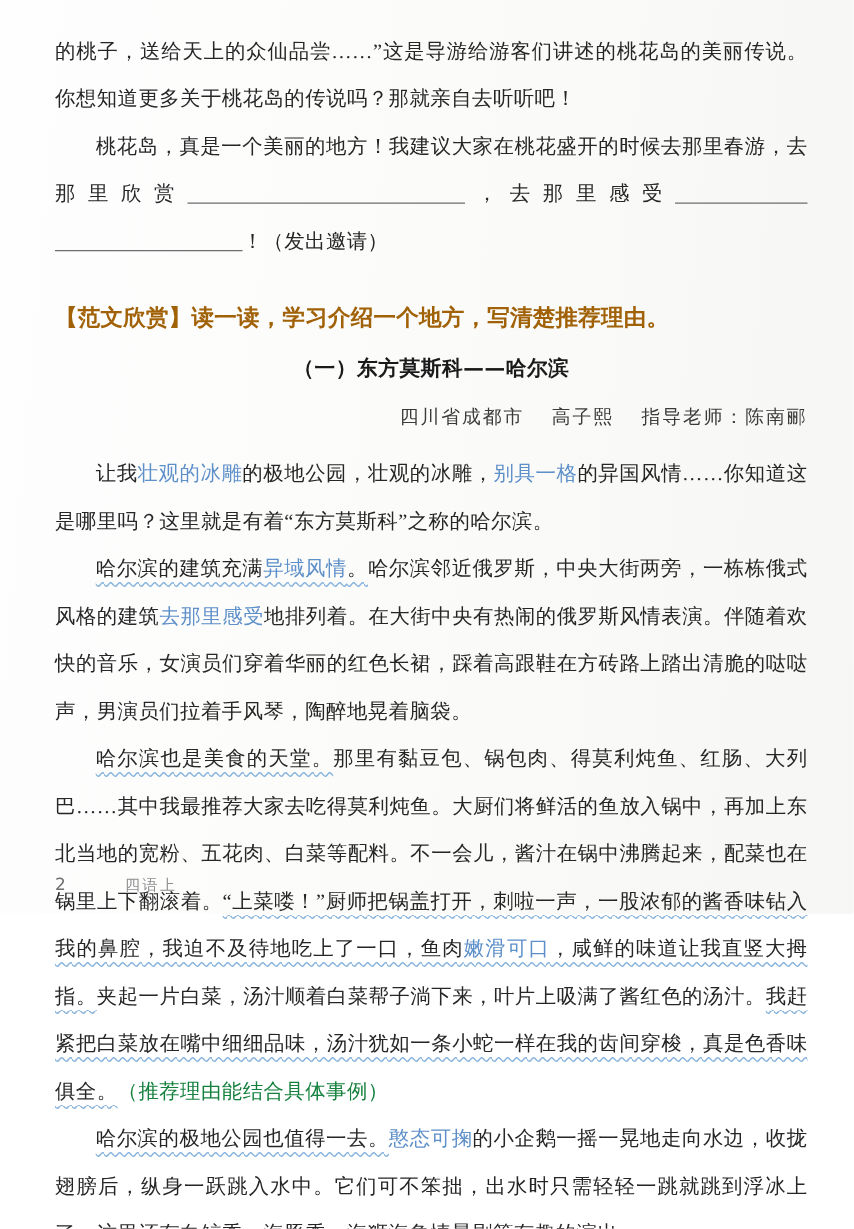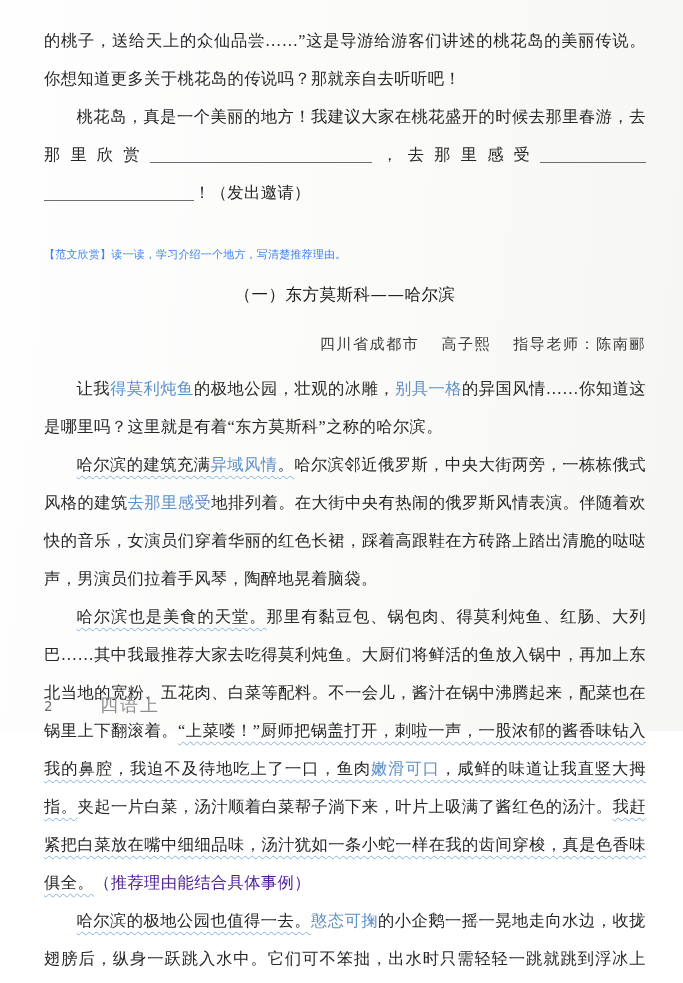--- a/index.html
+++ b/index.html
@@ -54,21 +54,21 @@
 
   .seg { display: inline; }
 
   
   .kw {
     color: #5d8fc9;
   }
 
   
   .annot {
-    color: #4c1d95;
+    color: #15803d;
   }
 
   
   .wavy {
     text-decoration: underline;
     text-decoration-style: wavy;
     text-decoration-color: #86b3dd;
     text-decoration-thickness: 1px;
     text-underline-offset: 5px;
   }
@@ -80,36 +80,36 @@
     height: 18px;
     vertical-align: -3px;
   }
   .blank-lg { width: 222px; }
   .blank-md { width: 106px; }
   .blank-sm { width: 150px; }
 
   
   .section-head {
     font-family: "DejaVu Sans", "Liberation Sans", sans-serif;
-    font-size: 11px;
-    font-weight: 400;
+    font-size: 18px;
+    font-weight: 700;
     letter-spacing: 0.2px;
     line-height: 34px;
-    color: #3b82f6;
+    color: #a16207;
     margin: 14px 0 6px 0;
   }
 
   .essay-title {
     font-family: "DejaVu Sans", "Liberation Sans", sans-serif;
     font-size: 16.5px;
-    font-weight: 400;
+    font-weight: 700;
     text-align: center;
     line-height: 34px;
     color: #1a1a1a;
-    margin: 6px 0 16px 0;
+    margin: 6px 0 6px 0;
     letter-spacing: 0.5px;
   }
 
   .byline {
     text-align: right;
     font-size: 15px;
     line-height: 32px;
     color: #3a3a3a;
     letter-spacing: 1.6px;
     margin: 0 0 4px 0;
@@ -127,21 +127,21 @@
     color: #8a8a8a;
     font-size: 13px;
   }
   .footer .pageno {
     font-family: "DejaVu Sans", "Liberation Sans", sans-serif;
     font-size: 13.5px;
     color: #6f6f6f;
     width: 56px;
   }
   .footer .book {
-    font-size: 18px;
+    font-size: 12px;
     letter-spacing: 2px;
     color: #8d8d8d;
   }
 
   .spacer-sm { height: 6px; }
   .spacer-md { height: 12px; }
 </style>
 </head>
 <body>
 
@@ -168,21 +168,21 @@
       <span>（一）东方莫斯科——哈尔滨</span>
     </div>
 
     <div class="byline">
       <span>四川省成都市</span><span class="gap"></span><span>高子熙</span><span class="gap"></span><span>指导老师：</span><span>陈南郦</span>
     </div>
 
     <div class="spacer-sm"></div>
 
     <div id="essay-body">
-        <p class="para indent"><span class="seg">让我</span><span class="seg kw">得莫利炖鱼</span><span class="seg">的极地公园，壮观的冰雕，</span><span class="seg kw">别具一格</span><span class="seg">的异国风情……你知道这是哪里吗？这里就是有着“东方莫斯科”之称的哈尔滨。</span></p>
+        <p class="para indent"><span class="seg">让我</span><span class="seg kw">壮观的冰雕</span><span class="seg">的极地公园，壮观的冰雕，</span><span class="seg kw">别具一格</span><span class="seg">的异国风情……你知道这是哪里吗？这里就是有着“东方莫斯科”之称的哈尔滨。</span></p>
         <p class="para indent"><span class="seg wavy">哈尔滨的建筑充满</span><span class="seg kw wavy">异域风情</span><span class="seg wavy">。</span><span class="seg">哈尔滨邻近俄罗斯，中央大街两旁，一栋栋俄式风格的建筑</span><span class="seg kw">去那里感受</span><span class="seg">地排列着。在大街中央有热闹的俄罗斯风情表演。伴随着欢快的音乐，女演员们穿着华丽的红色长裙，踩着高跟鞋在方砖路上踏出清脆的哒哒声，男演员们拉着手风琴，陶醉地晃着脑袋。</span></p>
         <p class="para indent"><span class="seg wavy">哈尔滨也是美食的天堂。</span><span class="seg">那里有黏豆包、锅包肉、得莫利炖鱼、红肠、大列巴……其中我最推荐大家去吃得莫利炖鱼。大厨们将鲜活的鱼放入锅中，再加上东北当地的宽粉、五花肉、白菜等配料。不一会儿，酱汁在锅中沸腾起来，配菜也在锅里上下翻滚着。</span><span class="seg wavy">“上菜喽！”厨师把锅盖打开，刺啦一声，一股浓郁的酱香味钻入我的鼻腔，我迫不及待地吃上了一口，鱼肉</span><span class="seg kw wavy">嫩滑可口</span><span class="seg wavy">，咸鲜的味道让我直竖大拇指。</span><span class="seg">夹起一片白菜，汤汁顺着白菜帮子淌下来，叶片上吸满了酱红色的汤汁。</span><span class="seg wavy">我赶紧把白菜放在嘴中细细品味，汤汁犹如一条小蛇一样在我的齿间穿梭，真是色香味俱全。</span><span class="seg annot">（推荐理由能结合具体事例）</span></p>
         <p class="para indent"><span class="seg wavy">哈尔滨的极地公园也值得一去。</span><span class="seg kw">憨态可掬</span><span class="seg">的小企鹅一摇一晃地走向水边，收拢翅膀后，纵身一跃跳入水中。它们可不笨拙，出水时只需轻轻一跳就跳到浮冰上了。这里还有白鲸秀、海豚秀、海狮海象情景剧等有趣的演出</span></p>
       </div>
 
   </div>
 
   <div class="footer">
     <span class="pageno">2</span>
     <span class="book">四语上</span>

